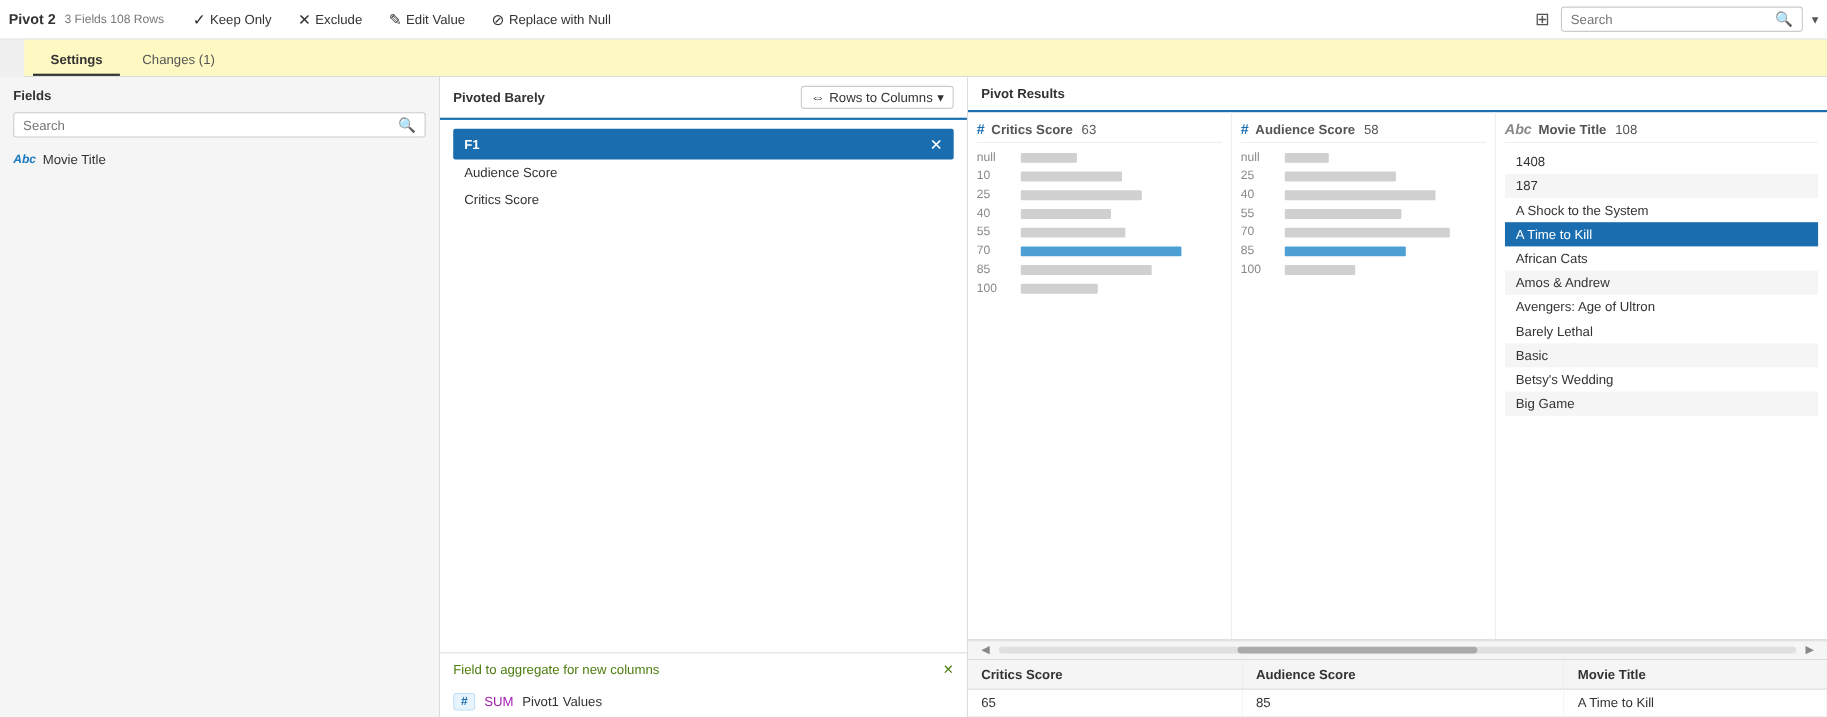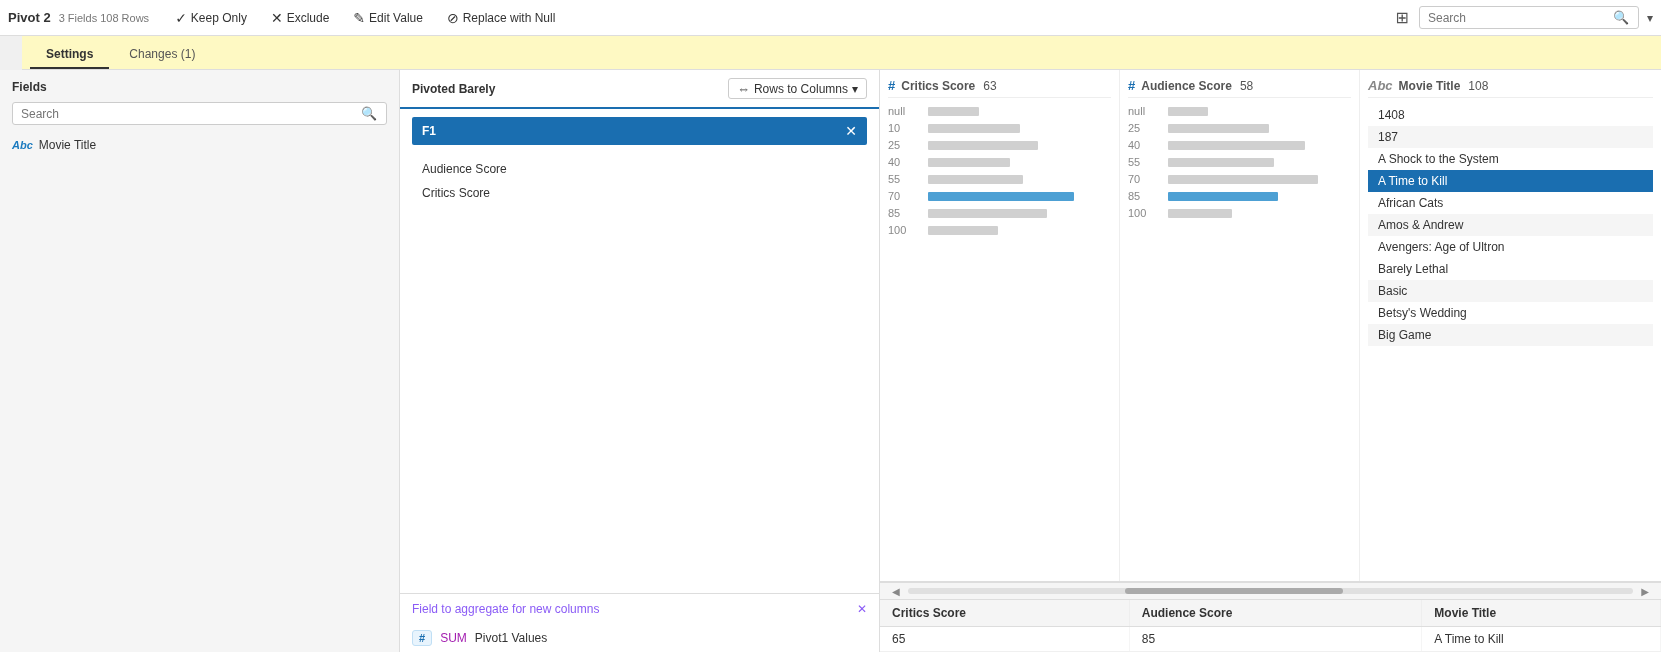--- a/index.html
+++ b/index.html
@@ -75,35 +75,35 @@
       padding: 8px 12px; background: #fff; border-bottom: 2px solid #1a6eb0;
     }
     .section-title { font-weight: 600; font-size: 12px; color: #333; }
     .section-action {
       display: flex; align-items: center; gap: 4px; cursor: pointer;
       color: #333; font-size: 12px; border: 1px solid #ccc; border-radius: 3px; padding: 2px 8px;
     }
     .pivoted-fields-content { flex: 1; padding: 8px 12px; overflow-y: auto; }
     .f1-header {
       display: flex; justify-content: space-between; align-items: center;
-      padding: 6px 10px; background: #1a6eb0; color: #fff; border-radius: 2px; margin-bottom: 12px; gap: 43px;
+      padding: 6px 10px; background: #1a6eb0; color: #fff; border-radius: 2px; margin-bottom: 0; gap: 43px;
     }
     .f1-label { font-weight: 600; font-size: 12px; }
     .f1-close { cursor: pointer; font-size: 14px; }
     .field-row {
       padding: 5px 10px; font-size: 12px; color: #333; cursor: pointer;
     }
 
     
     .aggregate-section {
       border-top: 1px solid #ddd;
     }
     .aggregate-header {
       display: flex; align-items: center; justify-content: space-between;
-      padding: 8px 12px; font-size: 12px; color: #8b5cf6;
+      padding: 8px 12px; font-size: 12px; color: #4d7c0f;
     }
     .aggregate-header span { font-size: 12px; }
     .aggregate-row {
       display: flex; align-items: center; gap: 8px;
       padding: 6px 12px; font-size: 12px;
     }
     .agg-type-badge {
       background: #e8f4fd; color: #1a6eb0; border: 1px solid #c0dff5;
       border-radius: 3px; padding: 1px 6px; font-size: 11px; font-weight: 600;
     }
@@ -259,20 +259,23 @@
       </div>
       <div class="aggregate-row">
         <span class="agg-type-badge">#</span>
         <span class="agg-func">SUM</span>
         <span class="agg-field">Pivot1 Values</span>
       </div>
     </div>
   </div>
 
   <div class="right-panel">
+    <div class="pivot-results-header">
+      <span class="pivot-results-title">Pivot Results</span>
+    </div>
 
     <div class="charts-area">
 
       <div class="chart-col" style="max-width:240px;">
         <div class="chart-col-header">
           <span class="chart-type-icon">#</span>
           <span class="chart-field-name">Critics Score</span>
           <span class="chart-field-count">63</span>
         </div>
         <div class="chart-content" id="critics-chart">

